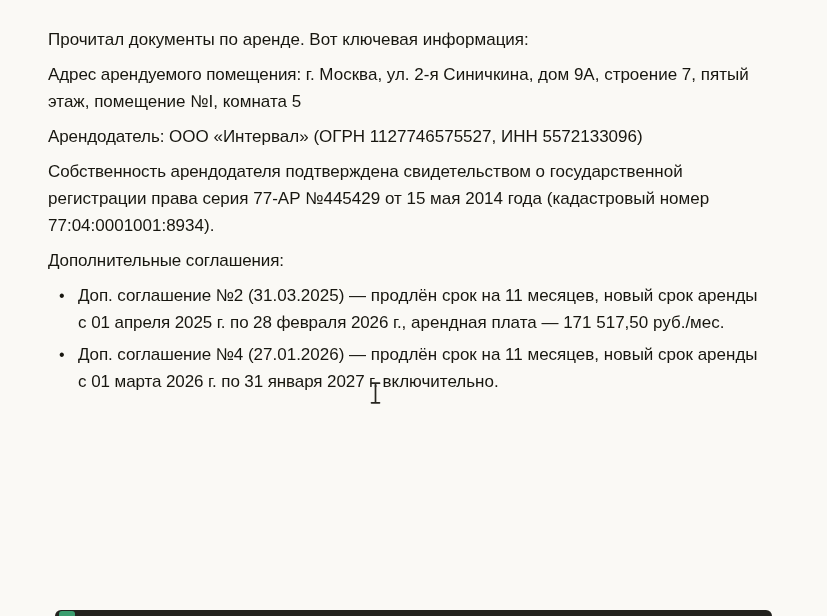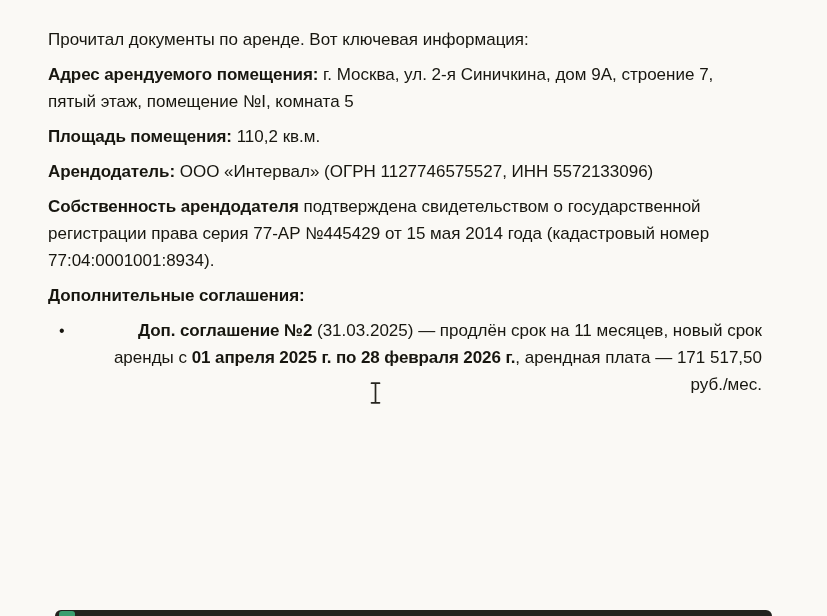--- a/index.html
+++ b/index.html
@@ -18,34 +18,33 @@
   }
   main.content {
     padding: 26px 0 0 40px;
     width: 722px;
   }
   p {
     margin: 0 0 8px 8px;
     line-height: 27px;
   }
   strong, b {
-    font-weight: 700;
+    font-weight: 400;
     letter-spacing: -0.1px;
   }
   ul.addenda {
     list-style: none;
     margin: 0 0 20px 0;
     padding: 0;
   }
   ul.addenda li {
     position: relative;
     padding-left: 38px;
     line-height: 27px;
     margin: 0 0 5px 0;
-    text-align: right;
   }
   ul.addenda li::before {
     content: "\2022";
     position: absolute;
     left: 19px;
     top: 0;
     font-size: 16px;
     color: #17160F;
   }
   
@@ -80,31 +79,31 @@
 </style>
 </head>
 <body>
 
 <main class="content">
 
   <p><span>Прочитал документы по аренде. Вот ключевая информация:</span></p>
 
   <p><strong>Адрес арендуемого помещения:</strong><span> г. Москва, ул. 2-я Синичкина, дом 9А, строение 7, пятый этаж, помещение №I, комната 5</span></p>
 
-  <p><strong>Площадь помещения:</strong><span> 110,2 кв.м.</span></p>
 
   <p><strong>Арендодатель:</strong><span> ООО «Интервал» (ОГРН 1127746575527, ИНН 5572133096)</span></p>
 
   <p><strong>Собственность арендодателя</strong><span> подтверждена свидетельством о государственной регистрации права серия 77-АР №445429 от 15 мая 2014 года (кадастровый номер 77:04:0001001:8934).</span></p>
 
 
   <p><strong>Дополнительные соглашения:</strong></p>
 
   <ul class="addenda">
     <li><strong>Доп. соглашение №2</strong><span> (31.03.2025) — продлён срок на 11 месяцев, новый срок аренды с </span><strong>01 апреля 2025 г. по 28 февраля 2026 г.</strong><span>, арендная плата — 171&nbsp;517,50 руб./мес.</span></li>
+    <li><strong>Доп. соглашение №4</strong><span> (27.01.2026) — продлён срок на 11 месяцев, новый срок аренды с </span><strong>01 марта 2026 г. по 31 января 2027 г.</strong><span> включительно.</span></li>
   </ul>
 
 
 
 </main>
 
 <div class="ibeam-cursor">
   <svg width="11" height="22" viewBox="0 0 11 22" xmlns="http://www.w3.org/2000/svg">
     <path d="M1.5 1.2 H9.5 M5.5 1.2 V20.8 M1.5 20.8 H9.5" stroke="#26251F" stroke-width="1.7" fill="none" stroke-linecap="round"></path>
   </svg>

